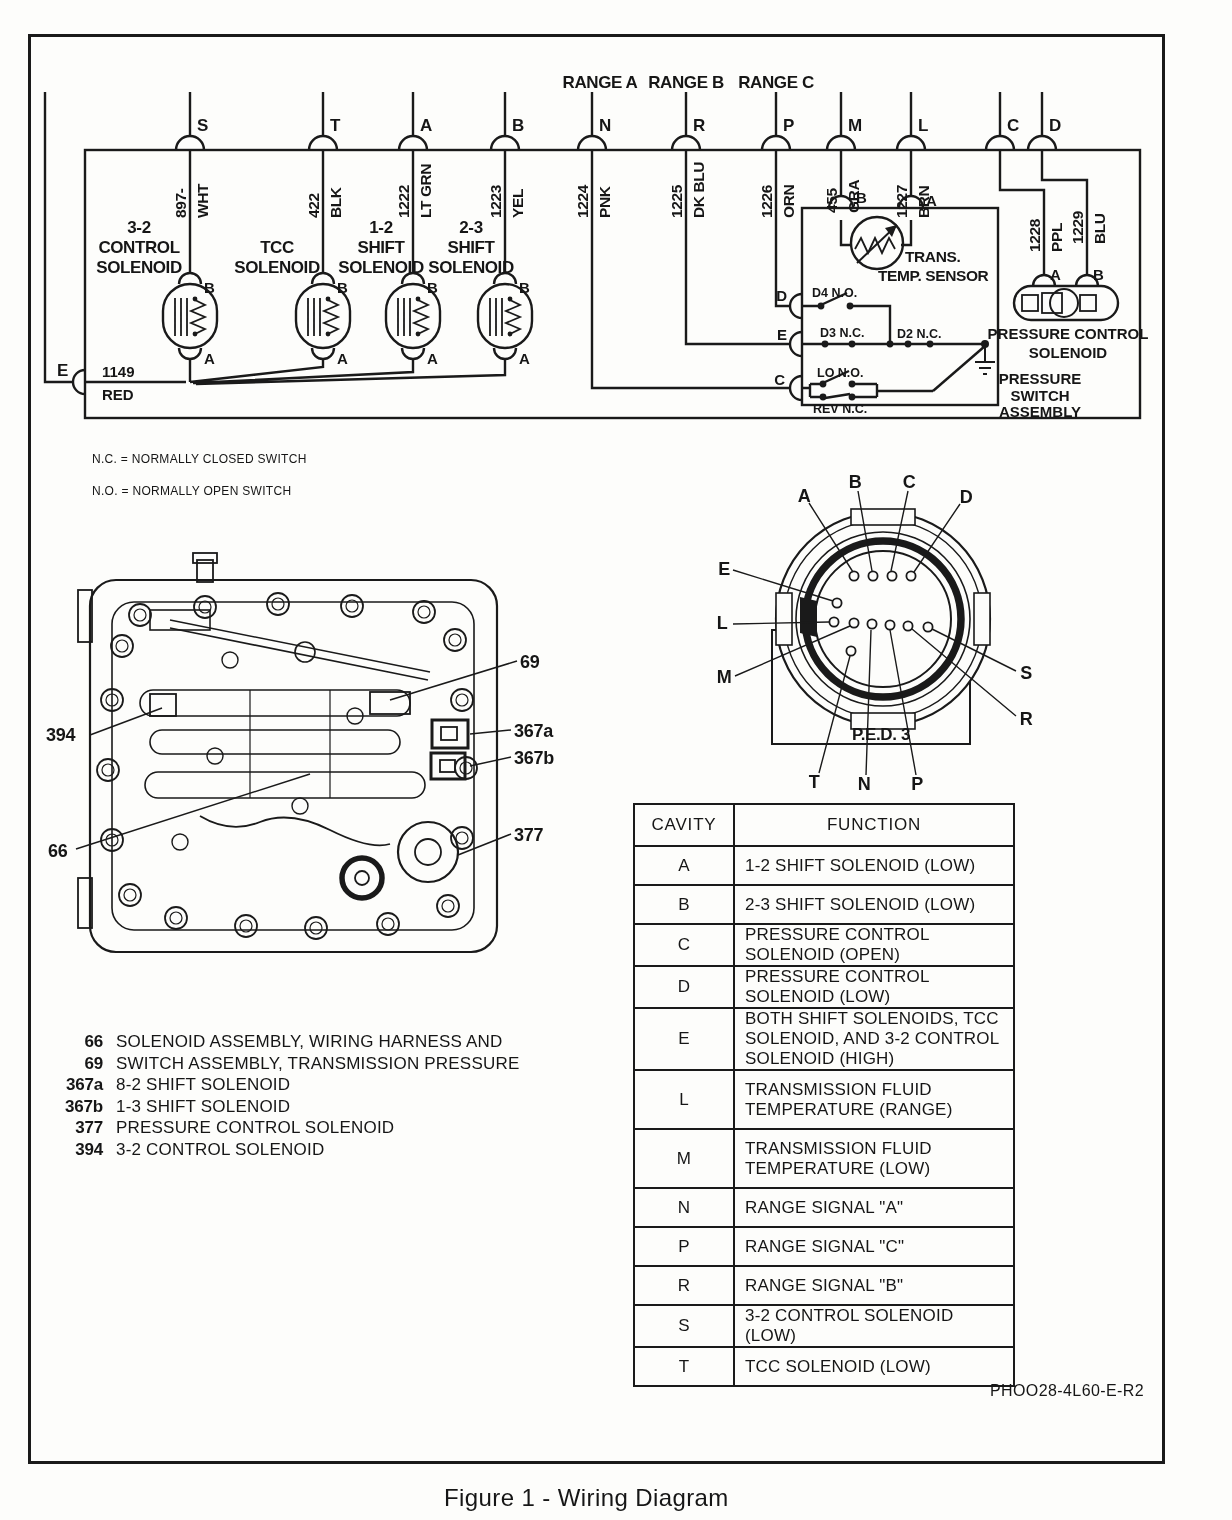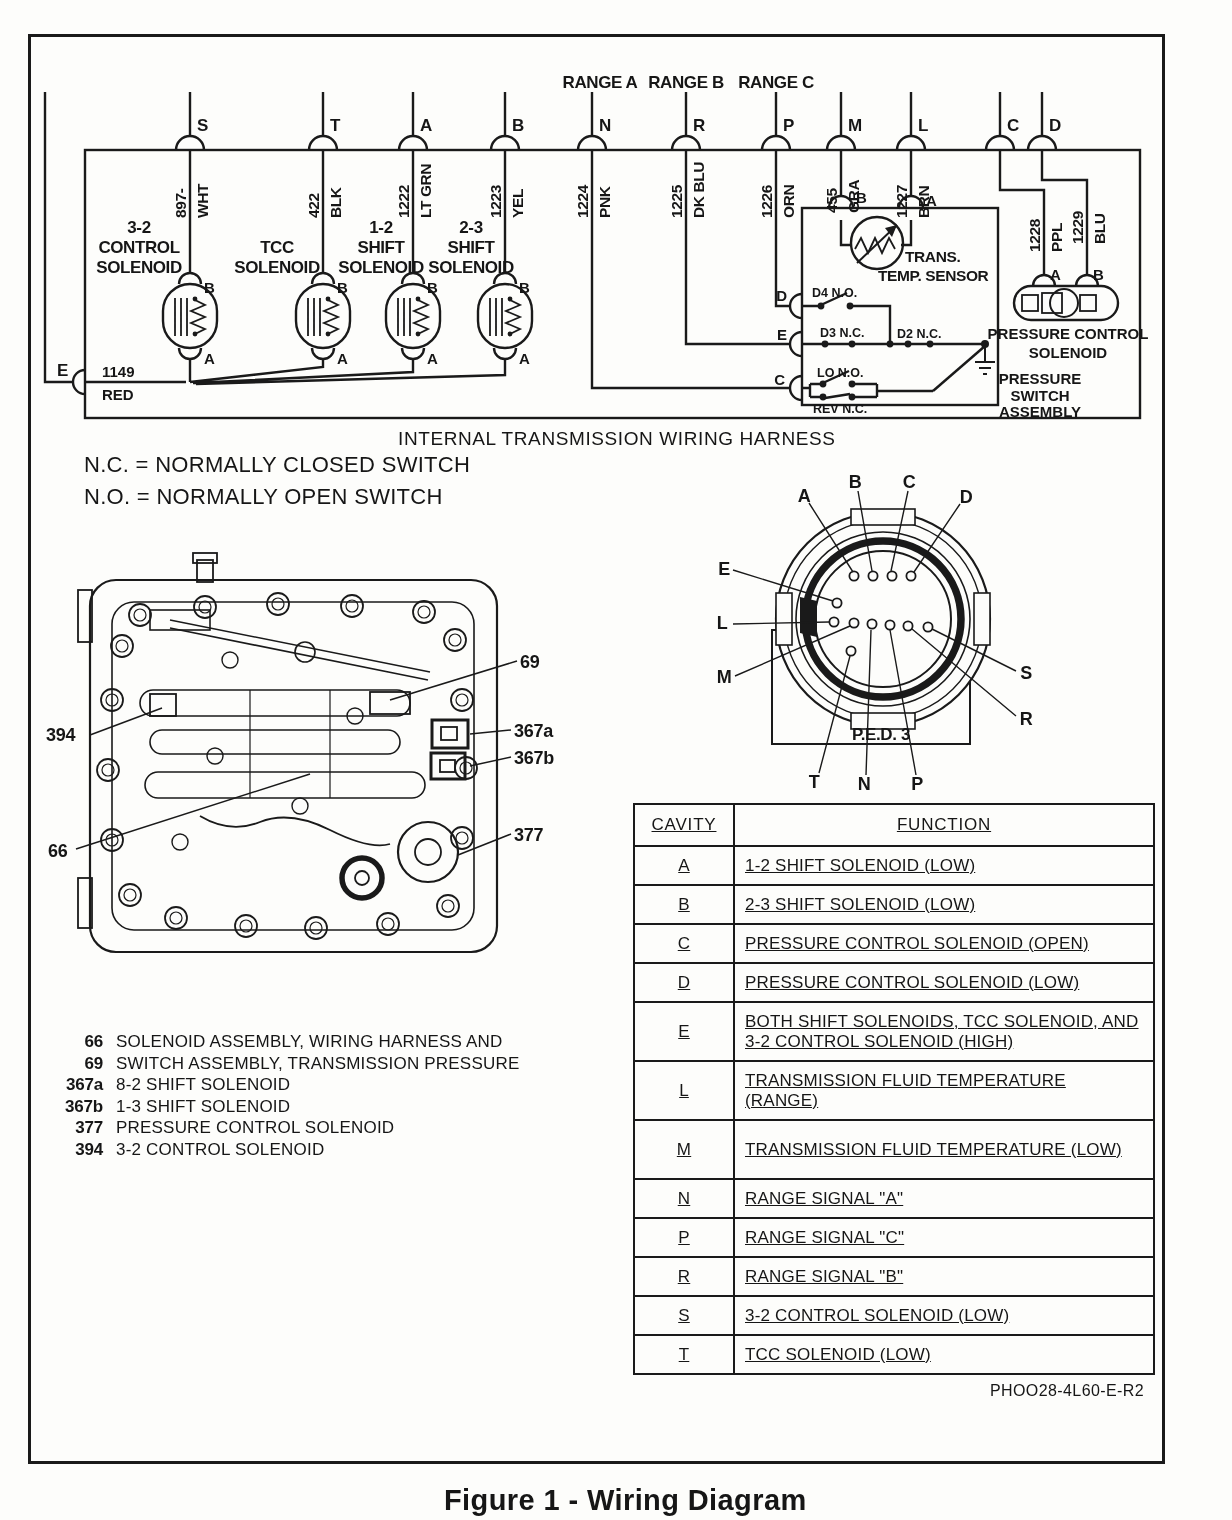--- a/index.html
+++ b/index.html
@@ -9,34 +9,34 @@
         border:3px solid #1a1a1a;}
   .abs{position:absolute;}
   svg{position:absolute;overflow:visible;}
   svg text{font-family:"Liberation Sans",sans-serif;fill:#161616;}
   .b18{font-size:18px;font-weight:bold;letter-spacing:-0.3px;}
   .b17{font-size:17px;font-weight:bold;letter-spacing:-0.4px;}
   .b16{font-size:15.5px;font-weight:bold;letter-spacing:-0.4px;}
   .b15{font-size:15px;font-weight:bold;}
   .b12{font-size:12.5px;font-weight:bold;}
   #harness-title{left:398px;top:428px;font-size:19px;letter-spacing:0.6px;}
-  .note{left:84px;font-size:22px;letter-spacing:0.3px;}
+  .note{left:92px;font-size:12px;letter-spacing:0.3px;}
   #note-nc{top:452px;} #note-no{top:476px;margin-top:8px;}
   #legend{left:55px;top:1031px;font-size:17px;line-height:21.5px;letter-spacing:0.2px;}
   #legend table{border-collapse:collapse;}
   #legend td{padding:0;vertical-align:top;}
   #legend td.num{width:48px;text-align:right;padding-right:13px;font-weight:bold;letter-spacing:-0.2px;}
-  #cavity-table{left:633px;top:803px;width:522px;border-collapse:collapse;
-        font-size:17px;letter-spacing:0.2px;text-decoration:underline;}
+  #cavity-table{left:633px;top:803px;width:382px;border-collapse:collapse;
+        font-size:17px;letter-spacing:0.2px;}
   #cavity-table td,#cavity-table th{border:2.4px solid #1a1a1a;padding:0 10px;}
   #cavity-table th{font-weight:normal;letter-spacing:0.8px;height:40px;}
   #cavity-table td.cav{text-align:center;width:78px;}
   #cavity-table tr.r1{height:39px;} #cavity-table tr.r2{height:59px;}
   #part-number{left:990px;top:1382px;font-size:16px;letter-spacing:0.4px;}
-  #figure-caption{left:444px;top:1484px;font-size:29px;letter-spacing:0.4px;font-weight:bold;}
+  #figure-caption{left:444px;top:1484px;font-size:24px;letter-spacing:0.4px;}
 </style>
 </head>
 <body>
 
 <div id="page">
   <div id="border-frame"></div>
 
   <svg style="left:0;top:36px;" width="1232" height="430" viewBox="0 36 1232 430">
     <g stroke="#1a1a1a" stroke-width="2.4" fill="none">
 
@@ -206,21 +206,20 @@
 
     <text class="b16" x="905" y="262">TRANS.</text>
     <text class="b16" x="878" y="281">TEMP. SENSOR</text>
     <text class="b15" x="1068" y="339" text-anchor="middle">PRESSURE CONTROL</text>
     <text class="b15" x="1068" y="358" text-anchor="middle">SOLENOID</text>
     <text class="b15" x="1040" y="384" text-anchor="middle">PRESSURE</text>
     <text class="b15" x="1040" y="401" text-anchor="middle">SWITCH</text>
     <text class="b15" x="1040" y="417" text-anchor="middle">ASSEMBLY</text>
   </svg>
 
-  <div class="abs" id="harness-title">INTERNAL TRANSMISSION WIRING HARNESS</div>
   <div class="abs note" id="note-nc">N.C. = NORMALLY CLOSED SWITCH</div>
   <div class="abs note" id="note-no">N.O. = NORMALLY OPEN SWITCH</div>
 
   <svg style="left:690px;top:455px;" width="370" height="350" viewBox="690 455 370 350">
     <g stroke="#1a1a1a" fill="none">
       <rect x="772" y="630" width="198" height="114" stroke-width="2"></rect>
       <circle cx="883" cy="619" r="107" fill="#fdfdfb" stroke-width="2.2"></circle>
       <circle cx="883" cy="619" r="99" stroke-width="1.4"></circle>
       <rect x="851" y="509" width="64" height="16" fill="#fdfdfb" stroke-width="1.6"></rect>
       <rect x="851" y="713" width="64" height="16" fill="#fdfdfb" stroke-width="1.6"></rect>

